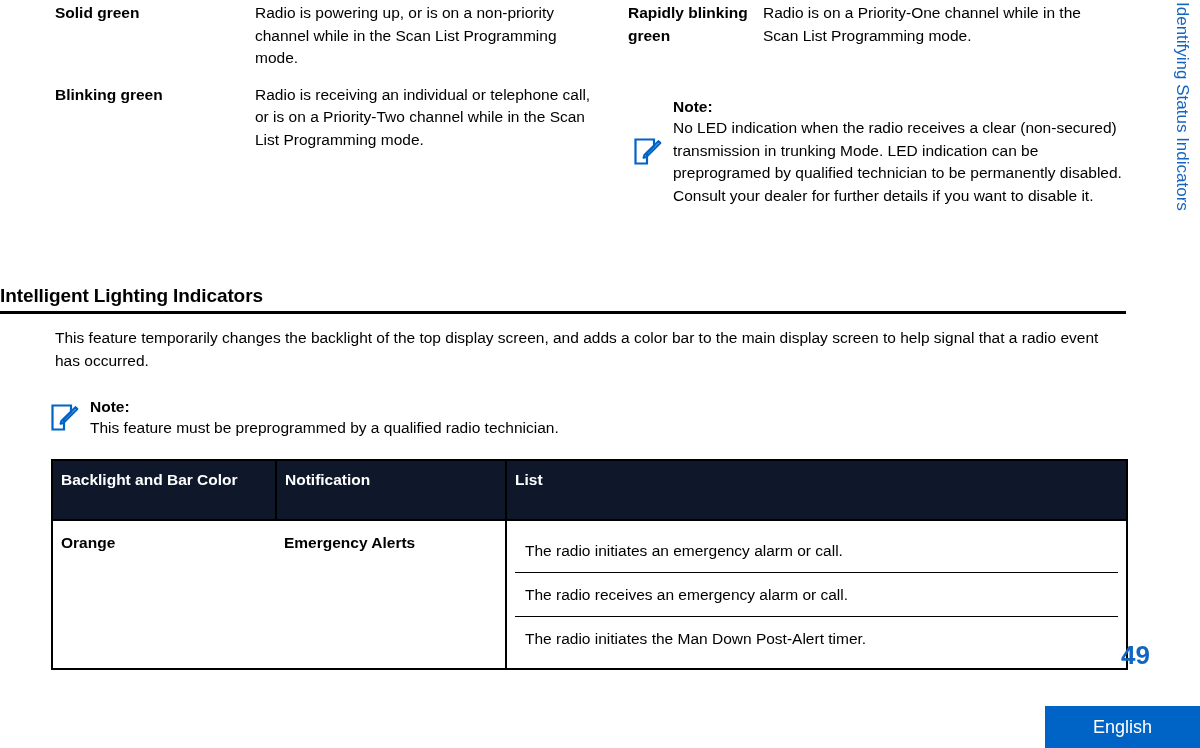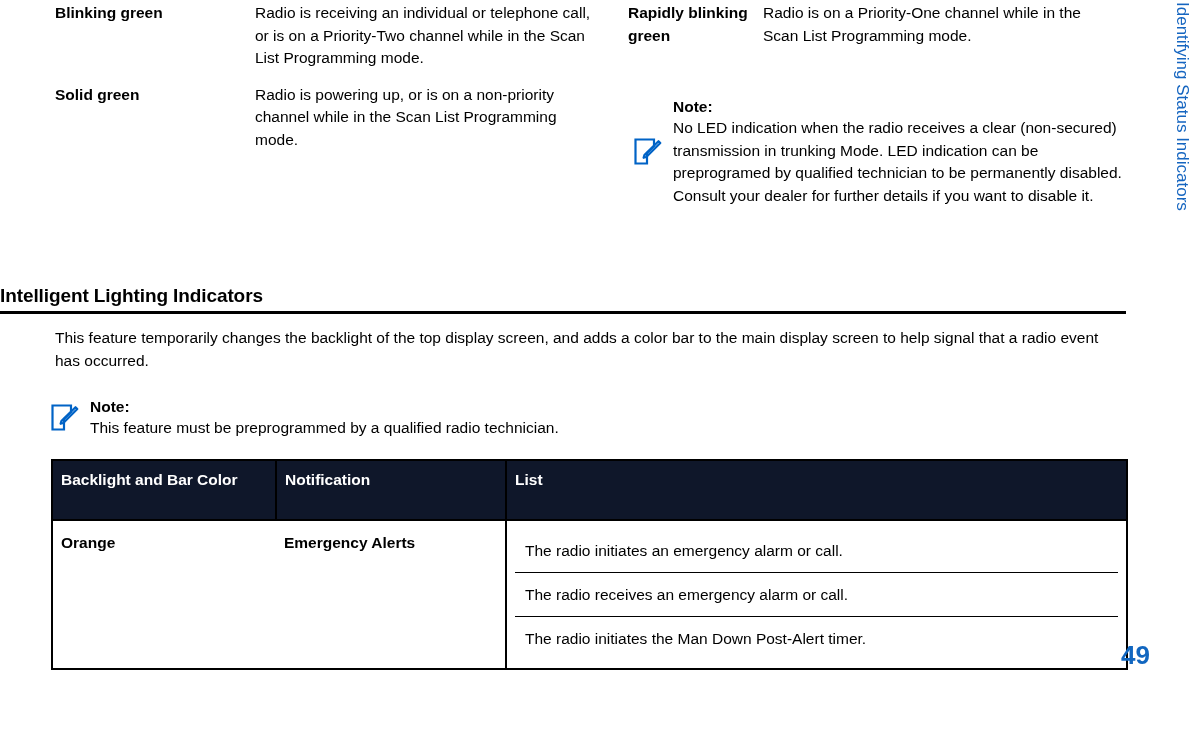--- a/index.html
+++ b/index.html
@@ -232,27 +232,27 @@
 <body>
 
 <div class="page">
 
   <div class="deftable">
     <div class="defcols">
 
       <div class="defcol-left">
 
         <div class="defrow">
+          <div class="defterm w-left">Solid green</div>
+          <div class="defdesc">Radio is powering up, or is on a non-priority channel while in the Scan List Programming mode.</div>
+        </div>
+
+        <div class="defrow">
           <div class="defterm w-left">Blinking green</div>
           <div class="defdesc">Radio is receiving an individual or telephone call, or is on a Priority-Two channel while in the Scan List Programming mode.</div>
-        </div>
-
-        <div class="defrow">
-          <div class="defterm w-left">Solid green</div>
-          <div class="defdesc">Radio is powering up, or is on a non-priority channel while in the Scan List Programming mode.</div>
         </div>
 
       </div>
 
       <div class="defcol-right">
 
         <div class="defrow">
           <div class="defterm w-right">Rapidly blinking green</div>
           <div class="defdesc">Radio is on a Priority-One channel while in the Scan List Programming mode.</div>
         </div>
@@ -317,18 +317,19 @@
             <div class="when-item">The radio initiates an emergency alarm or call.</div>
             <div class="when-item">The radio receives an emergency alarm or call.</div>
             <div class="when-item">The radio initiates the Man Down Post-Alert timer.</div>
           </div>
         </td>
       </tr>
     </tbody>
   </table>
 
   <div class="pagenum">49</div>
+  <div class="lang-badge">English</div>
 
   <div class="sidetab">
     <span>Identifying Status Indicators</span>
   </div>
 
 </div>
 
 </body></html>

